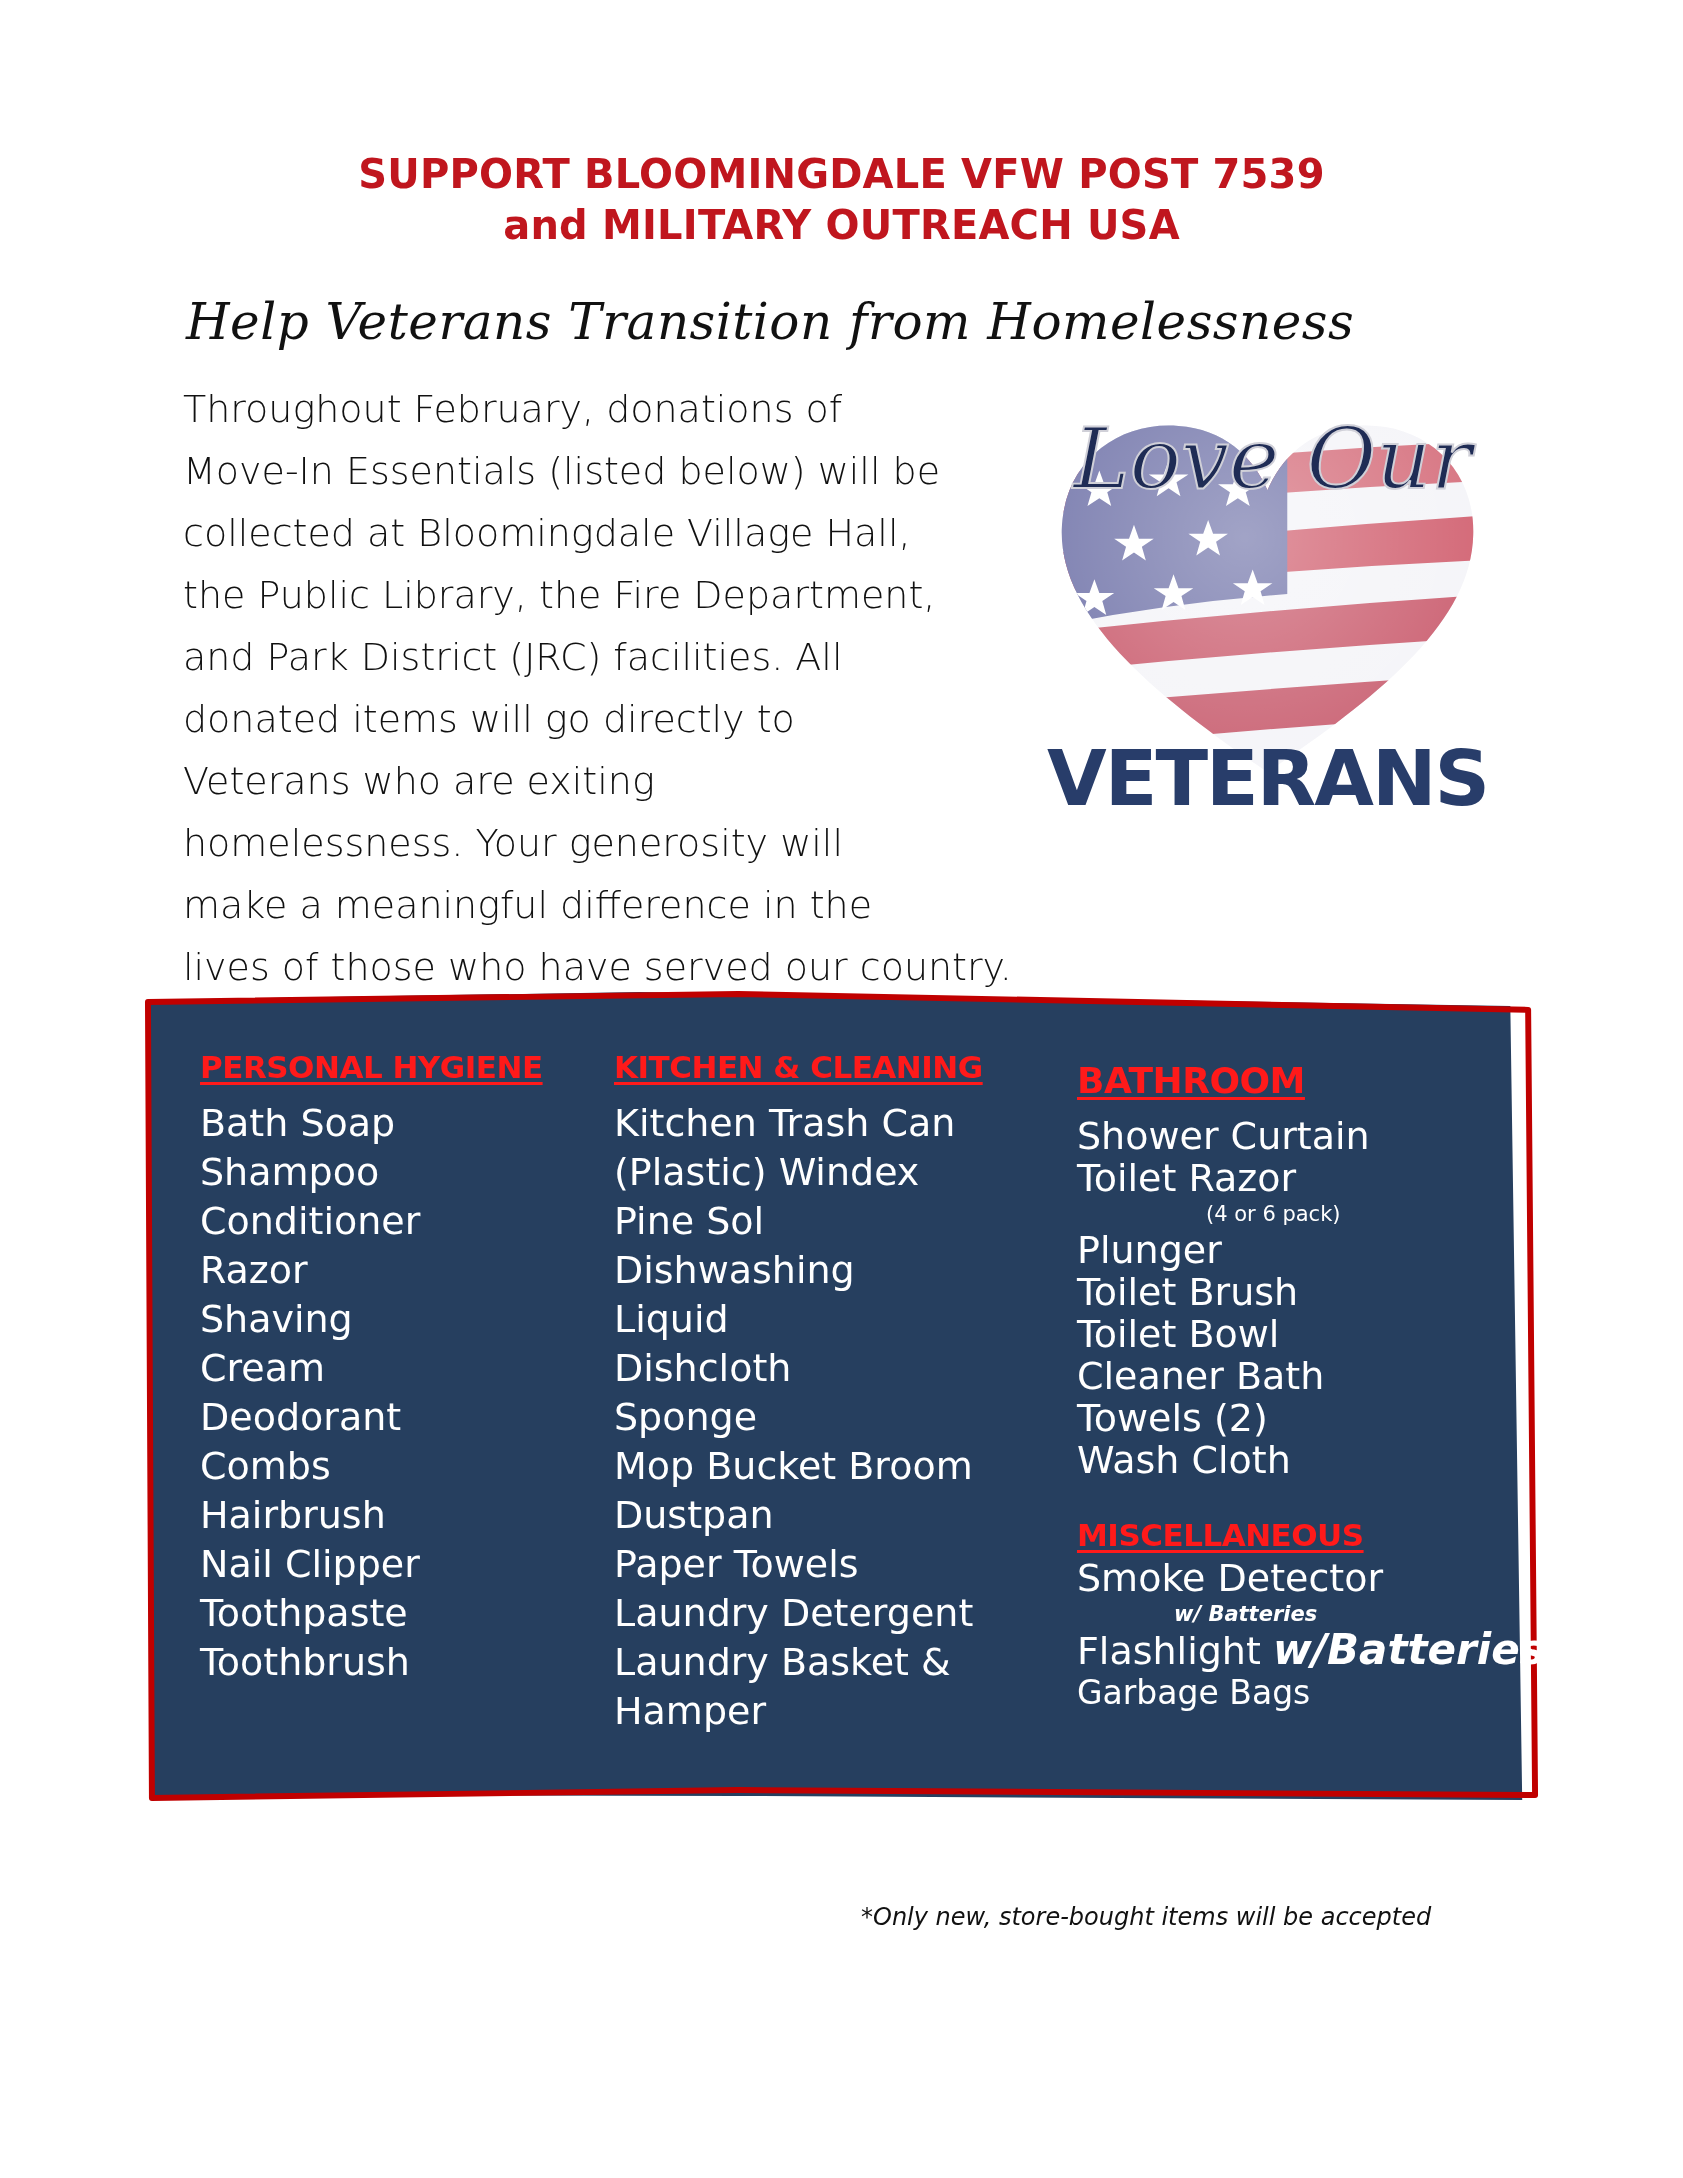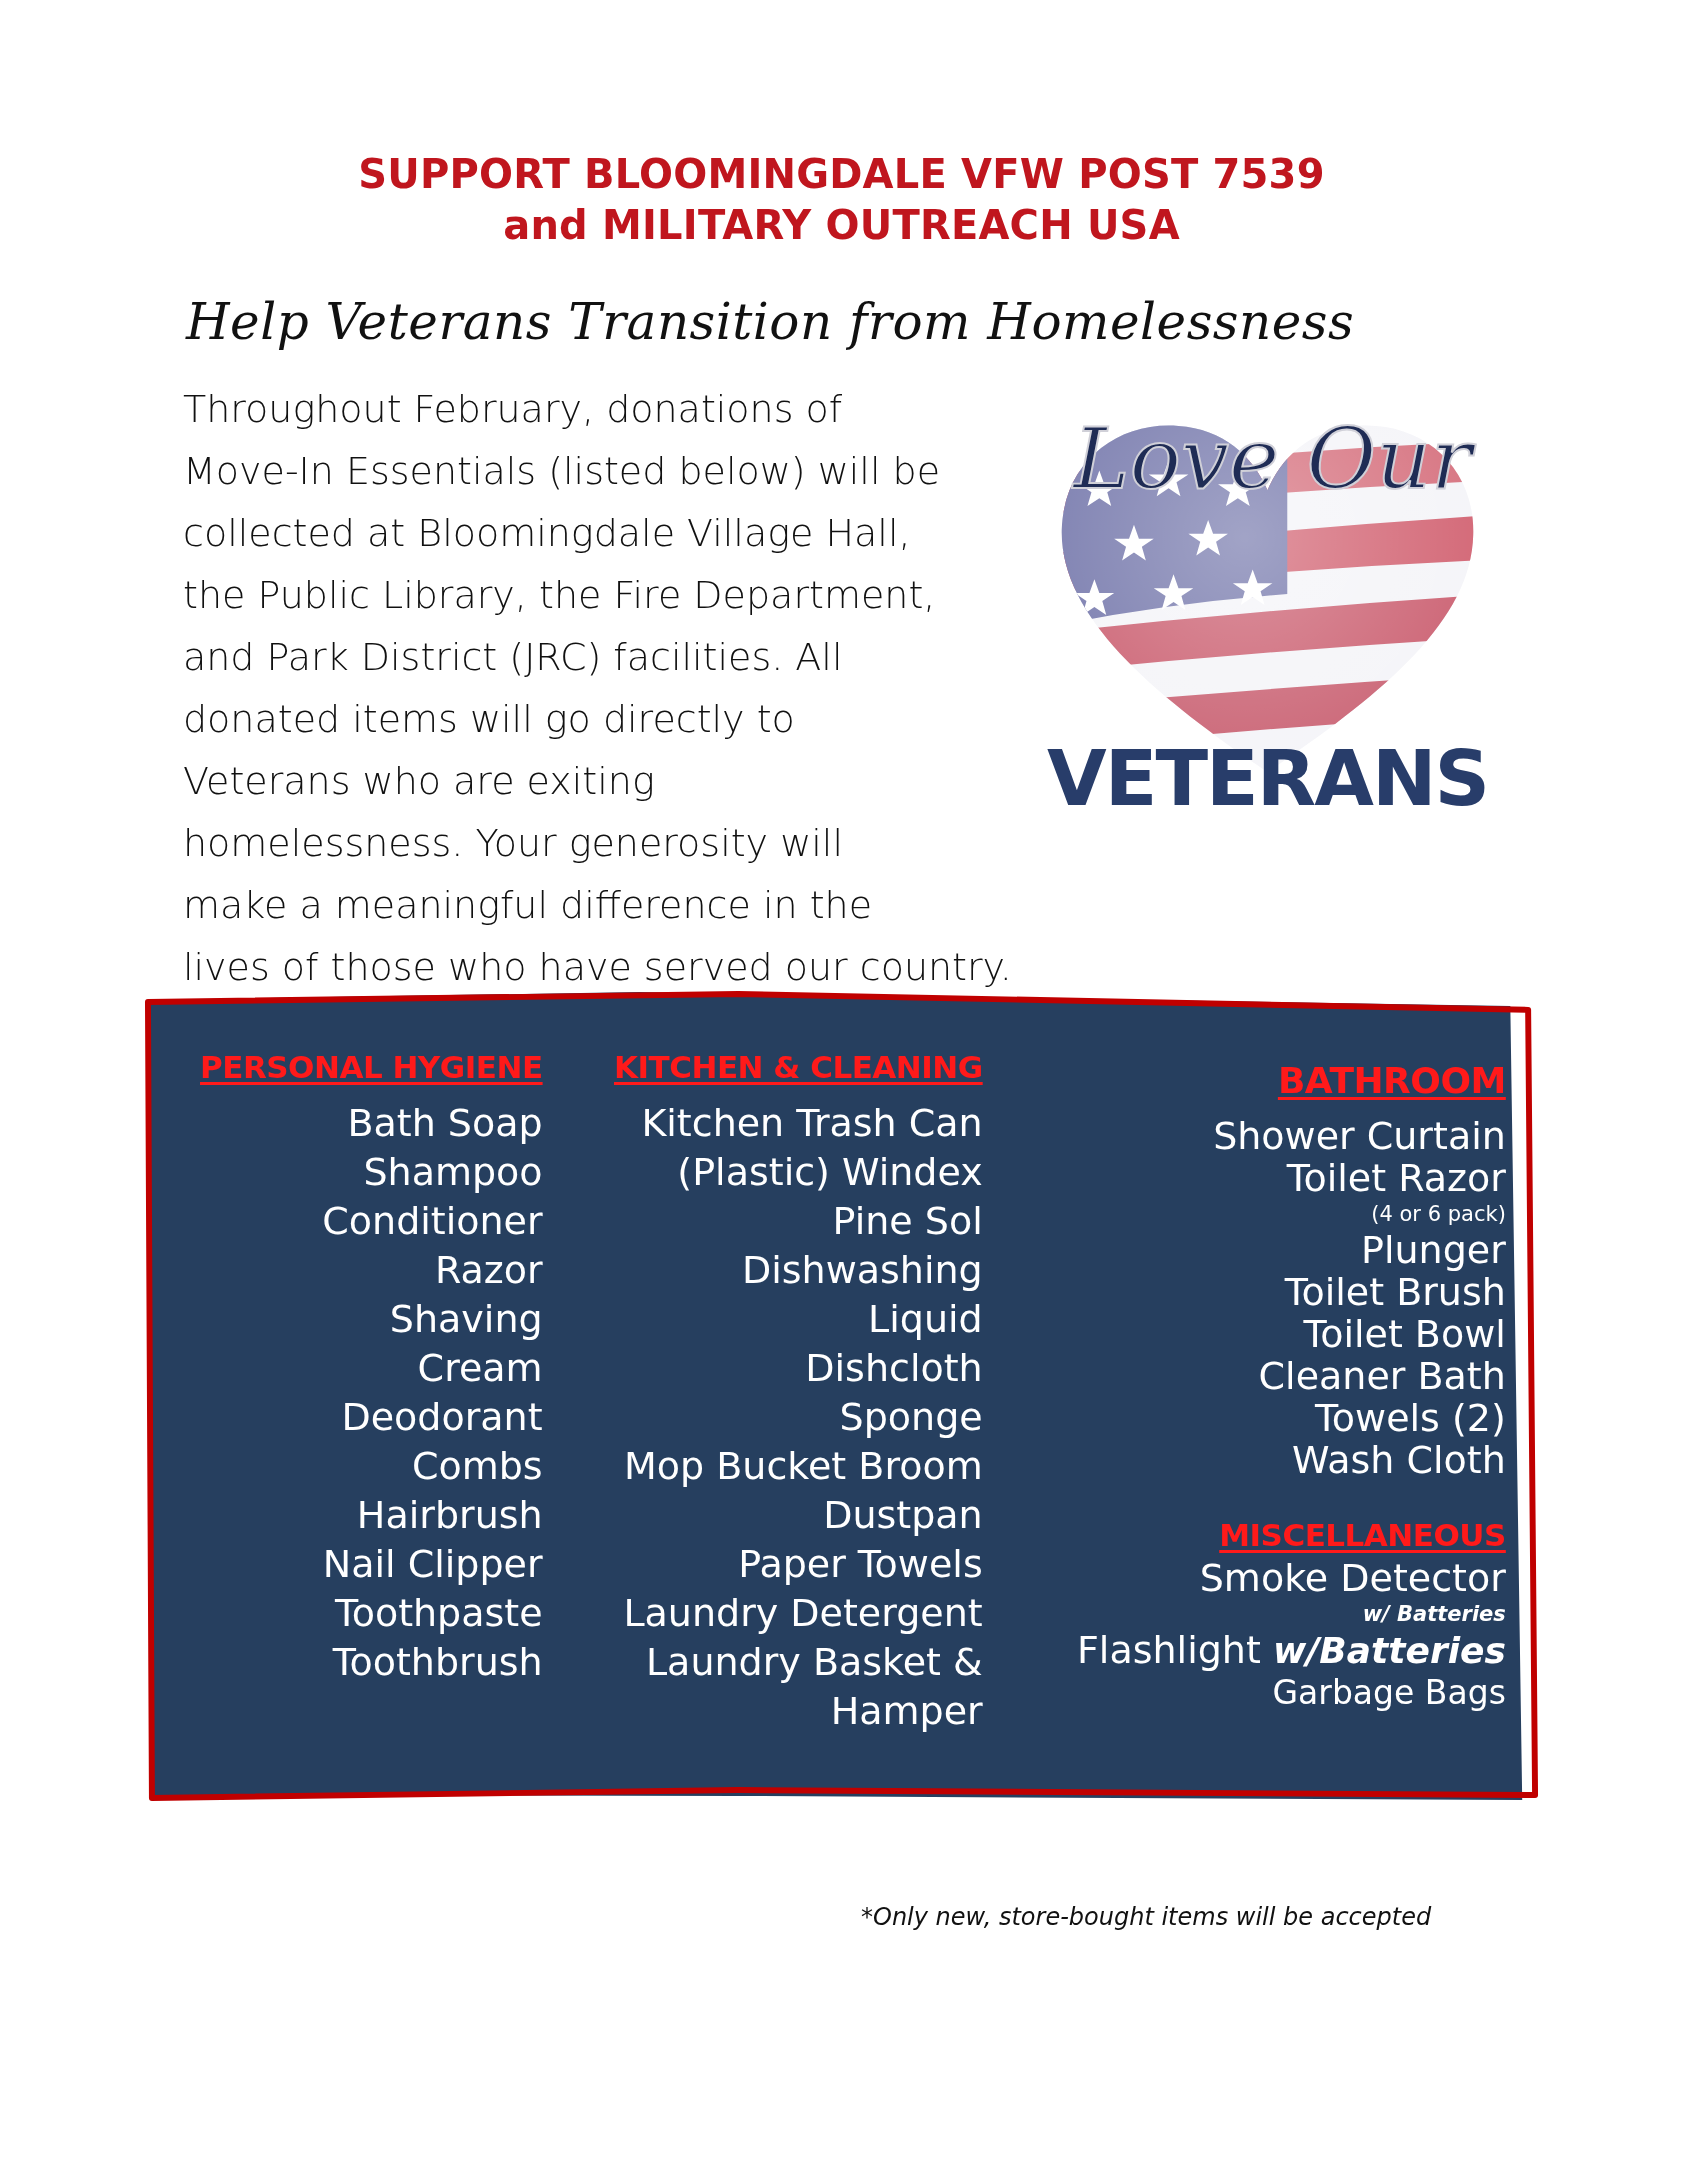--- a/index.html
+++ b/index.html
@@ -13,21 +13,21 @@
       font-size: 50px; color: #111; white-space: nowrap; letter-spacing: 0.5px; }
 
     .intro { position: absolute; left: 183px; top: 374px; width: 931px; font-family: "DejaVu Sans", sans-serif;
       font-size: 38px; line-height: 54px; color: #111; font-weight: 300; }
     .intro div { white-space: nowrap; margin-top: 8px; }
 
     .logo { position: absolute; left: 1040px; top: 381px; width: 455px; height: 446px; }
 
     .panel { position: absolute; left: 144px; top: 988px; width: 1398px; height: 814px; }
 
-    .col { position: absolute; top: 1049px; color: #ffffff; font-family: "DejaVu Sans", sans-serif; text-align: right; }
+    .col { position: absolute; top: 1049px; color: #ffffff; font-family: "DejaVu Sans", sans-serif; }
     .col-head { color: #ff1a1a; font-weight: bold; font-size: 31px; text-decoration: underline; text-decoration-thickness: 3px;
       text-underline-offset: 4px; white-space: nowrap; letter-spacing: -0.5px; margin-bottom: 14px; }
     .item { font-size: 38px; line-height: 49px; white-space: nowrap; font-weight: 500; }
     .note { font-size: 21px; line-height: 30px; white-space: nowrap; }
     .it { font-style: italic; font-weight: bold; }
 
     .col1 { left: 200px; }
     .col2 { left: 614px; }
     .col3 { left: 1077px; }
     .col3 .item { line-height: 42px; }
@@ -145,20 +145,20 @@
   <div class="item">Cleaner Bath</div>
   <div class="item">Towels (2)</div>
   <div class="item">Wash Cloth</div>
 
   <div class="misc">
     <div class="col-head misc-head">MISCELLANEOUS</div>
     <div class="item">Smoke Detector</div>
     <div class="note it" style="padding-left:97px;">w/ Batteries</div>
     <div class="item">
       <span>Flashlight</span>
-      <span class="it" style="font-size:36px;">w/Batteries</span>
+      <span class="it" style="font-size:42px;">w/Batteries</span>
     </div>
     <div class="item" style="font-size:33px;">Garbage Bags</div>
   </div>
 </div>
 
 <div class="footnote">*Only new, store-bought items will be accepted</div>
 
 
 </body></html>

